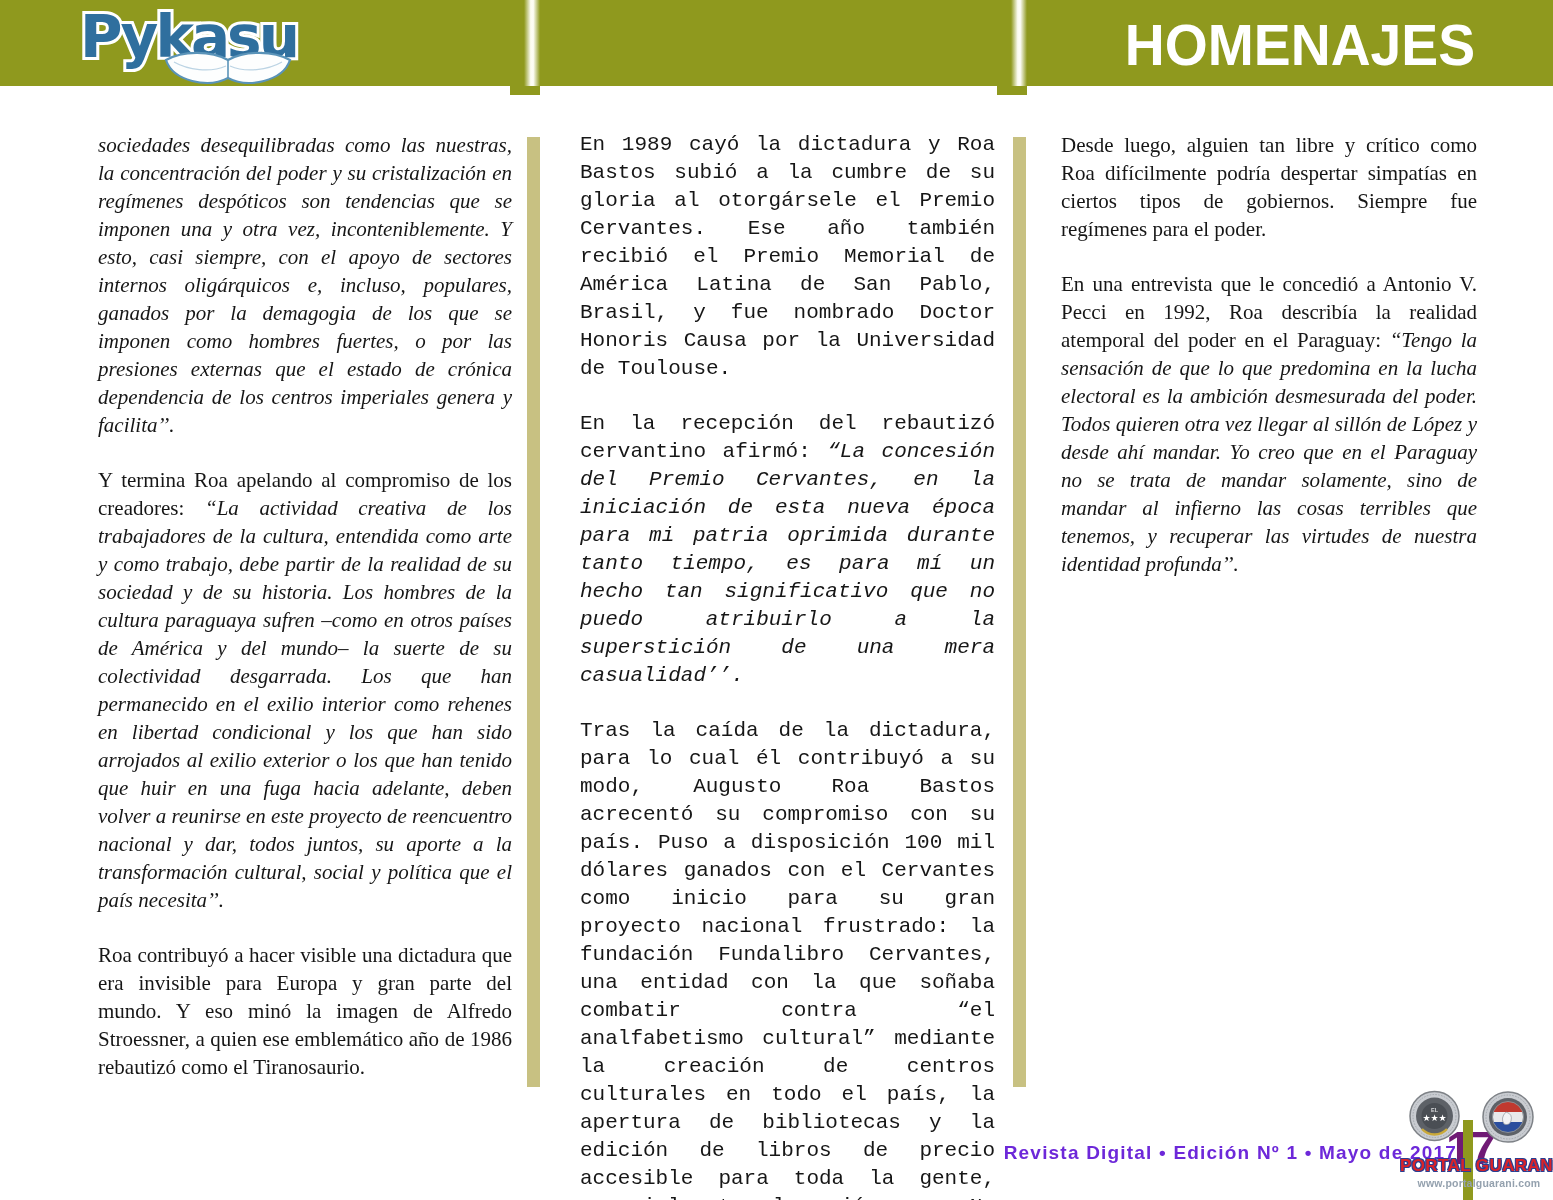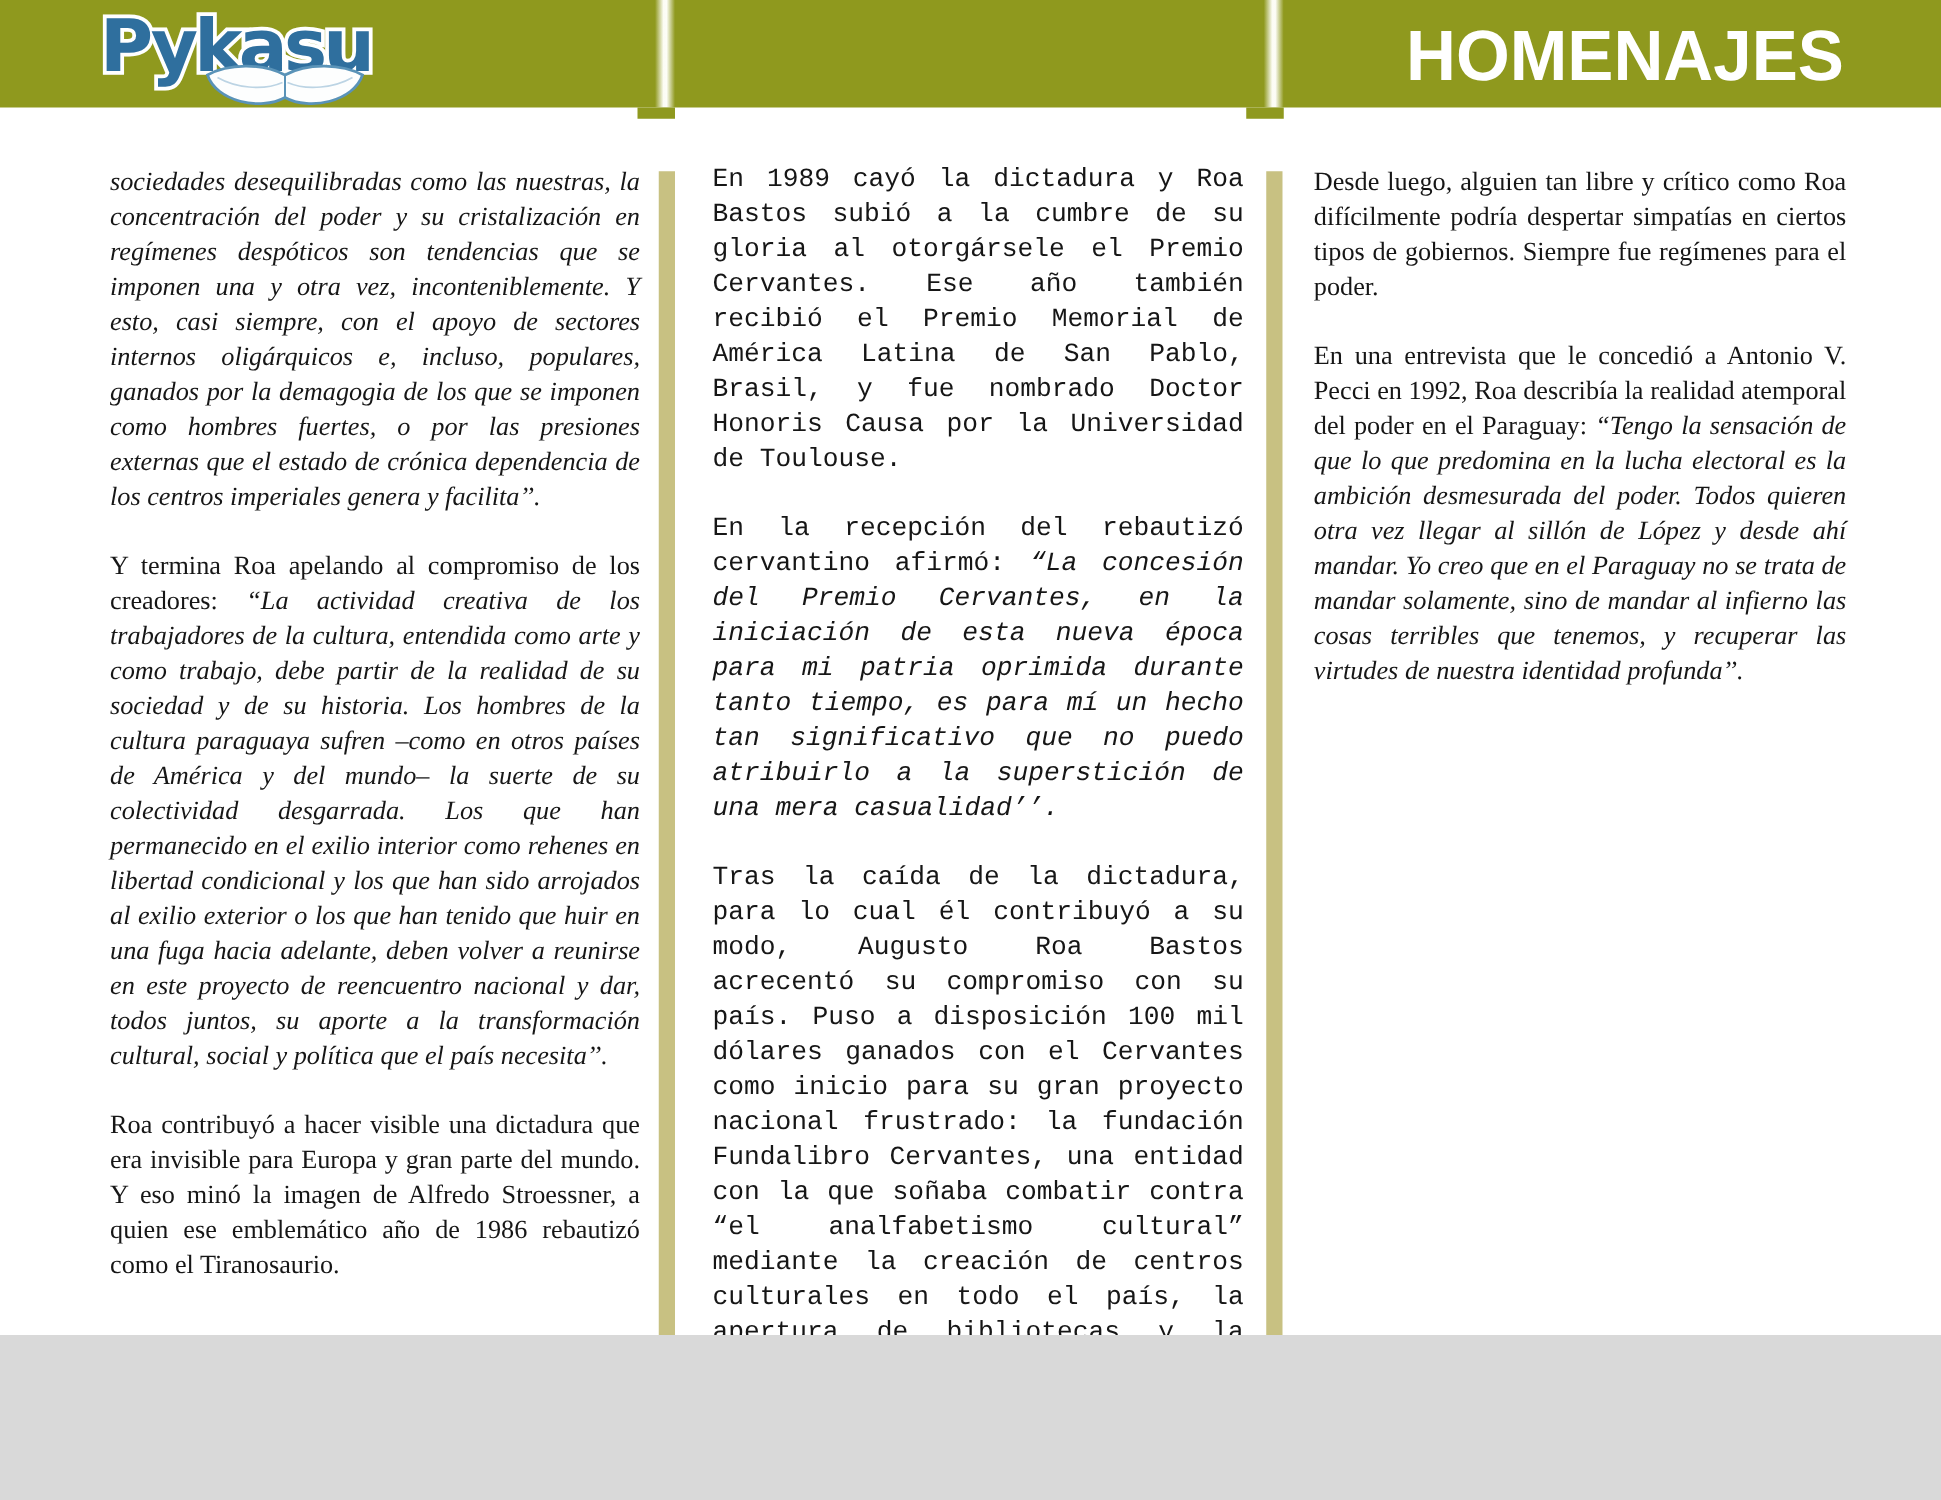--- a/index.html
+++ b/index.html
@@ -1,36 +1,36 @@
 <!DOCTYPE html>
 <html><head>
 <meta charset="utf-8">
 <style>
   html,body{margin:0;padding:0;background:#d9d9d9;}
-  .page{position:relative;width:1553px;height:1068px;background:#ffffff;overflow:hidden;
+  .page{position:relative;width:1553px;height:1200px;background:#ffffff;overflow:hidden;
         font-family:"Liberation Sans", sans-serif;}
 
   
   .header{position:absolute;top:0;left:0;width:1553px;height:86px;background:#8F991E;}
   .stripe{position:absolute;top:0;height:86px;width:16px;
           background:linear-gradient(90deg,rgba(255,255,255,0) 0%,#fcfcf3 42%,#fdfdf7 58%,rgba(255,255,255,0) 100%);}
   .stripe.s1{left:524px;}
   .stripe.s2{left:1011px;}
   .stub{position:absolute;top:86px;height:9px;width:30px;background:#8F991E;}
   .stub.st1{left:510px;}
   .stub.st2{left:997px;}
   .logo{position:absolute;left:78px;top:0;}
   .homenajes{position:absolute;top:9px;left:1080px;width:440px;height:72px;line-height:72px;
              text-align:center;font-size:57px;font-weight:bold;color:#ffffff;
              transform:scaleX(0.97);letter-spacing:0;}
 
   
   .col{position:absolute;top:131px;text-align:justify;color:#161616;
        font-family:"Liberation Serif", serif;font-size:21px;line-height:28px;}
-  .col p{margin:0 0 27px 5px;}
+  .col p{margin:0 0 27px 15px;}
   .col .it{font-style:italic;}
   .col.c1{left:83px;width:429px;}
   .col.c2{left:565px;width:430px;font-family:Liberation Mono, monospace;}
   .col.c3{left:1046px;width:431px;}
   .divider{position:absolute;top:137px;width:13px;height:950px;background:#C8C182;}
   .divider.d1{left:527px;}
   .divider.d2{left:1013px;}
 
   
   .issue{position:absolute;top:1142px;right:96px;font-size:19px;font-weight:bold;

